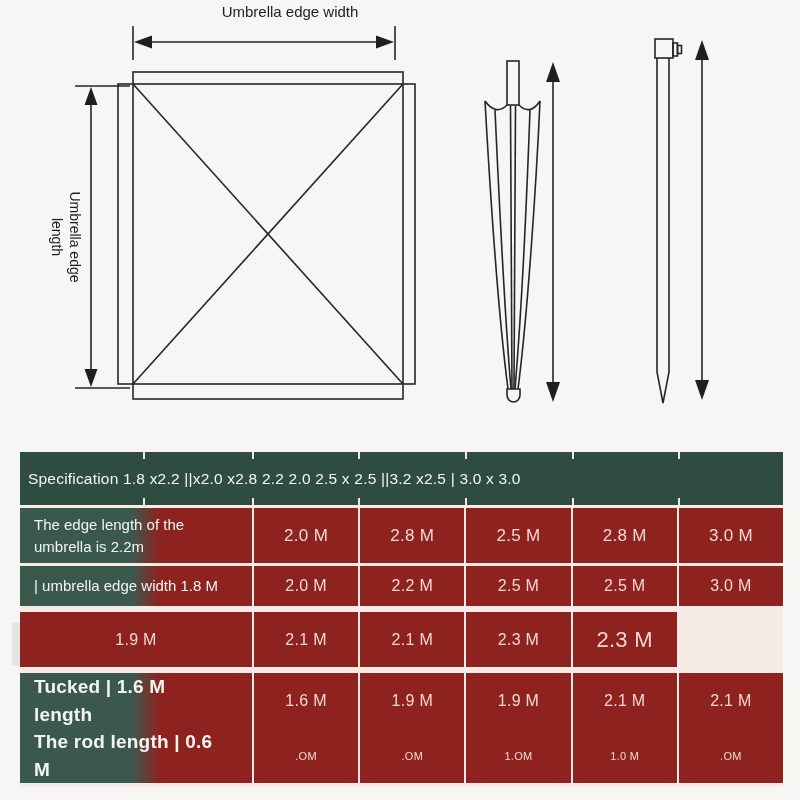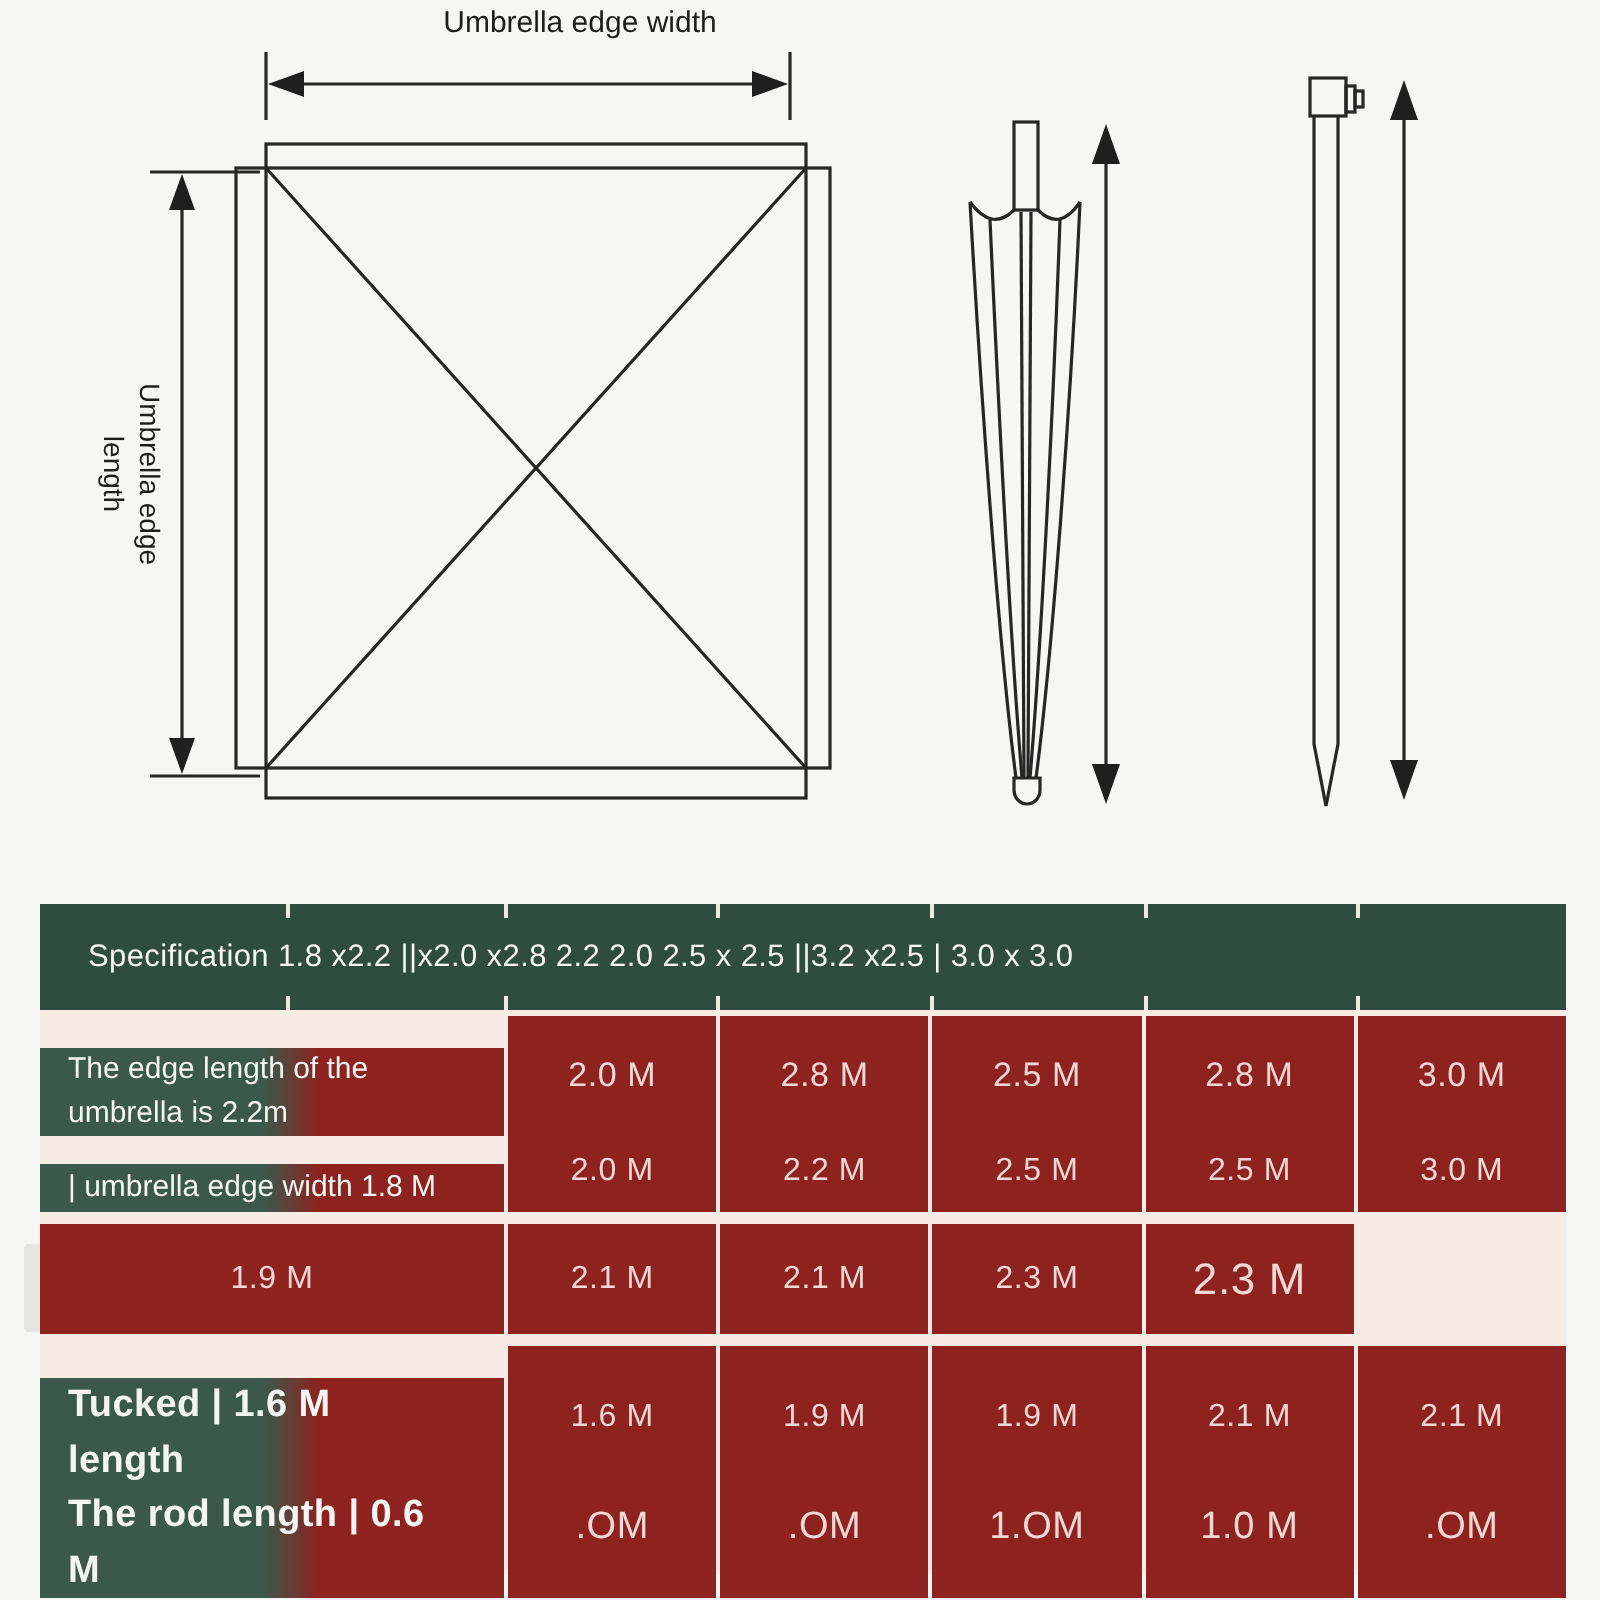--- a/index.html
+++ b/index.html
@@ -21,45 +21,45 @@
     background:#dbdbd9;opacity:.65;border-radius:2px;
   }
   
   .spec-table{
     position:absolute;left:20px;top:452px;width:763px;
     display:flex;flex-direction:column;background:#f6ebe5;padding-bottom:4px;
   }
   .thead{
     position:relative;height:53px;background:#2f4c41;color:#f4f7f3;
     display:flex;align-items:center;font-size:15.5px;letter-spacing:.2px;
-    padding-left:24px;box-sizing:border-box;margin-bottom:3px;
+    padding-left:8px;box-sizing:border-box;margin-bottom:3px;
   }
   .tick{position:absolute;width:2px;height:7px;background:#f0e9e3;}
   .tick.top{top:0;} .tick.bot{bottom:0;}
   .trow{
     display:grid;grid-template-columns:232px repeat(5,1fr);column-gap:2px;
   }
   .r1{height:55px;margin-bottom:3px;}
   .r2{height:40px;margin-bottom:6px;}
   .r3{height:55px;margin-bottom:6px;}
   .r4{height:52px;margin-bottom:3px;}
   .r5{height:55px;}
   .tlabel{
     background:linear-gradient(90deg,#3b584d 0,#3b584d 112px,#8e221e 140px,#8e221e 100%);
     color:#f2f5f1;display:flex;align-items:center;
     padding-left:14px;padding-right:34px;box-sizing:border-box;
-    font-size:15px;line-height:1.45;margin-top:16px;
+    font-size:15px;line-height:1.45;
   }
   .r4 .tlabel,.r5 .tlabel{font-size:19px;letter-spacing:.2px;font-weight:bold;}
   .tcell{
     background:#8e221e;color:#f2d8d4;display:flex;align-items:center;justify-content:center;
     font-size:16px;letter-spacing:.3px;
   }
   .r1 .tcell{font-size:17px;}
-  .r5 .tcell{font-size:19px;}
+  .r5 .tcell{font-size:11px;}
   .tcell.big{font-size:22px;}
 </style>
 </head>
 <body>
 
 <svg class="diagram-svg" width="800" height="448" viewBox="0 0 800 448">
   <g stroke="#262626" stroke-width="1.6" fill="none">
 
     <g>
       <rect x="118" y="84" width="297" height="300"></rect>

